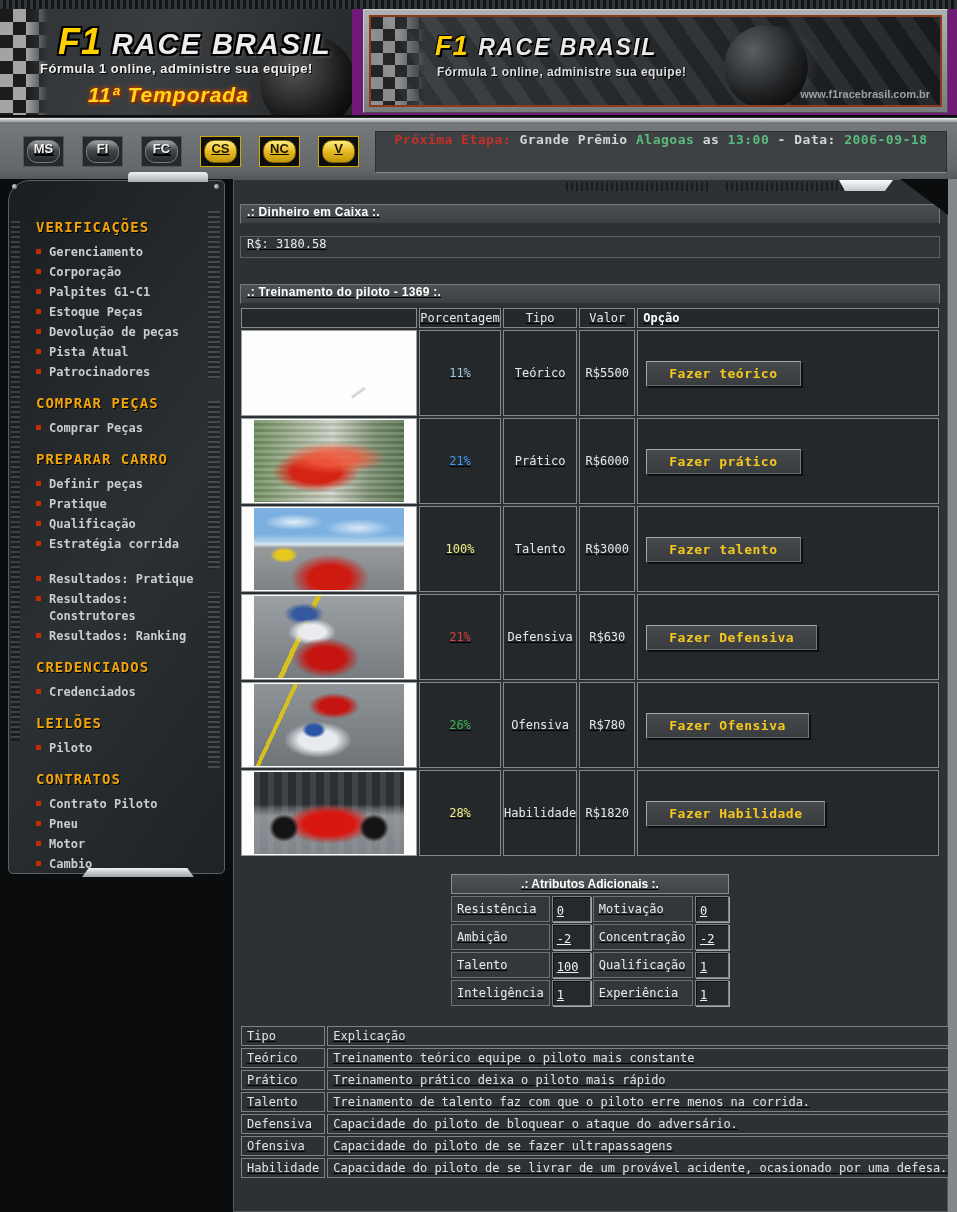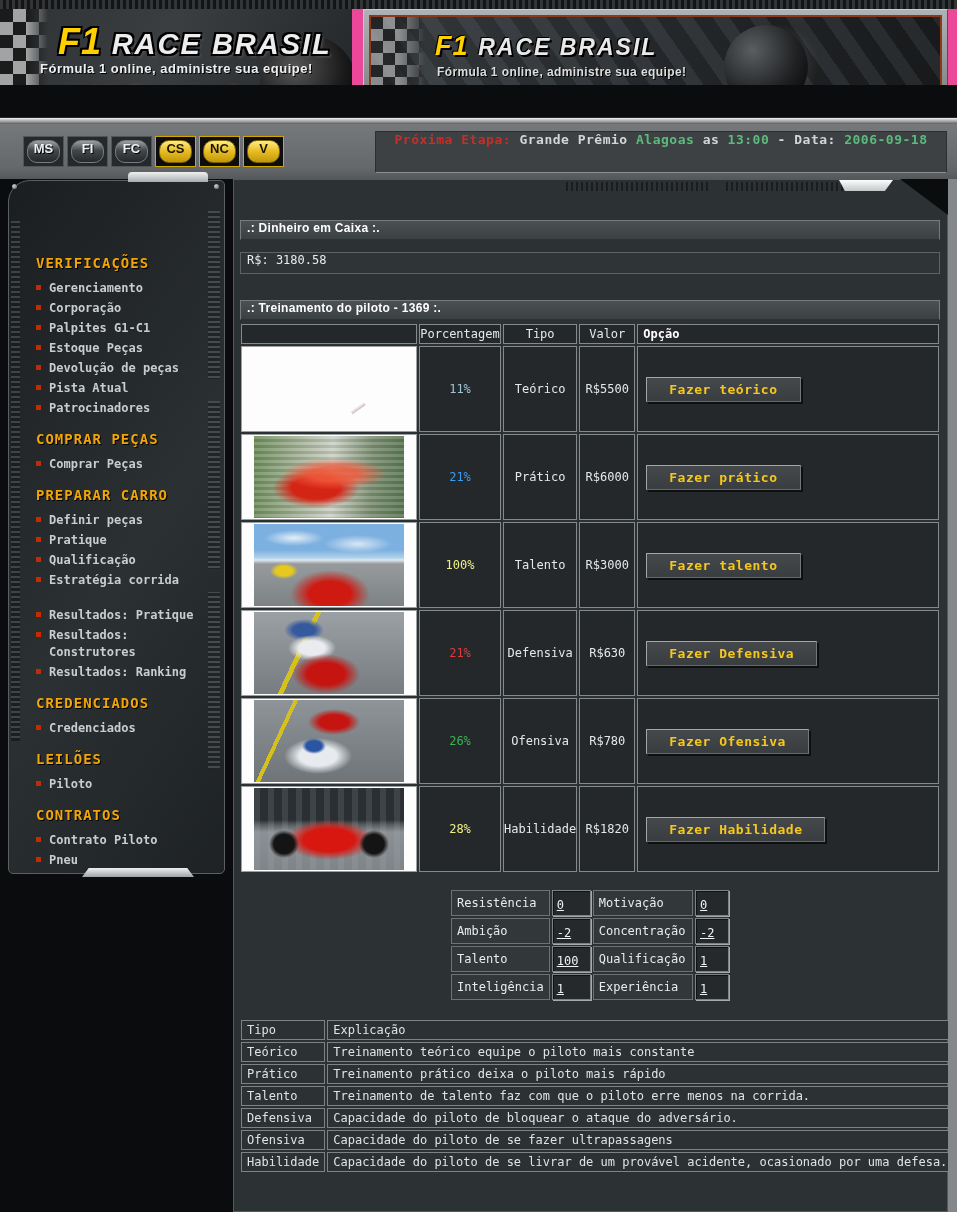--- a/index.html
+++ b/index.html
@@ -5,21 +5,21 @@
   * { margin:0; padding:0; box-sizing:border-box; }
   html,body { background:#0b0c0d; }
   body { font-family:"DejaVu Sans Mono", monospace; }
   .page { position:relative; width:957px; height:1212px; background:#0b0c0d; overflow:hidden; }
 
   
   .top-texture { position:absolute; left:0; top:0; width:957px; height:9px;
     background:repeating-linear-gradient(90deg,#3c3f41 0 3px,#141618 3px 6px); opacity:.8; }
 
   
-  .header { position:absolute; left:0; top:9px; width:957px; height:76px; background:#ec4899; overflow:hidden; }
+  .header { position:absolute; left:0; top:9px; width:957px; height:106px; background:#701a75; overflow:hidden; }
   .logo-left { position:absolute; left:0; top:0; width:352px; height:108px; overflow:hidden;
     background:linear-gradient(115deg,#2e3234 0%,#3a3e41 45%,#24272a 100%); }
   .checkers { position:absolute; left:0; top:0; width:48px; height:108px;
     background:repeating-conic-gradient(#c9c9c9 0 25%,#141414 0 50%) 0 0/26px 26px; opacity:.75;
     -webkit-mask-image:linear-gradient(90deg,#000 55%,transparent); mask-image:linear-gradient(90deg,#000 55%,transparent); }
   .tire-left { position:absolute; right:-4px; top:26px; width:96px; height:96px; border-radius:50%;
     background:radial-gradient(circle at 36% 34%, #565656, #1b1b1b 55%, #000 90%); }
   .lg-line { position:absolute; left:58px; top:12px; white-space:nowrap; font-style:italic; }
   .lg-f1 { font:italic 900 36px "Liberation Sans", sans-serif; color:#ffcf00;
     text-shadow:2px 2px 0 #000,-2px -2px 0 #000,2px -2px 0 #000,-2px 2px 0 #000; letter-spacing:1px; }
@@ -50,21 +50,21 @@
   .bn-tagline { position:absolute; left:66px; top:48px; font:bold 12px "Liberation Sans", sans-serif; color:#dcdcdc;
     text-shadow:1px 1px 0 #000; letter-spacing:.4px; }
   .bn-url { position:absolute; right:10px; bottom:5px; font:bold 11px "Liberation Sans", sans-serif; color:#9aa0a4; }
 
   
   .separator { position:absolute; left:0; top:117px; width:957px; height:7px;
     background:linear-gradient(#efefef,#8c9092 70%,#5a5e60); border-top:1px solid #2a2a2a; }
   .right-strip { position:absolute; right:0; top:124px; width:9px; height:1088px; background:#84888a; }
   .navrow { position:absolute; left:0; top:124px; width:957px; height:55px;
     background:linear-gradient(#75797b,#64686a 80%,#54585a); }
-  .btn-group { position:absolute; left:23px; top:12px; display:flex; gap:3px; }
+  .btn-group { position:absolute; left:23px; top:12px; display:flex; gap:18px;text-decoration:underline; }
   .nav-btn-back { width:41px; height:31px; padding:3px; }
   .nav-btn-back.dark { background:#26292b; border:1px solid #515557; }
   .nav-btn-back.yellow { background:#0d0d0d; border:1px solid #d0a800; }
   .nav-pill { width:100%; height:100%; border-radius:10px; text-align:center; line-height:23px;
     font:bold 13px "Liberation Sans", sans-serif; cursor:pointer; }
   .dark .nav-pill { background:linear-gradient(#9ba1a5,#42474a 45%,#26292c); color:#f0f0f0;
     border:1px solid #777b7d; text-shadow:1px 1px 0 #000; }
   .yellow .nav-pill { background:linear-gradient(#ffec82,#e7bb22 50%,#c1980a); color:#1c1600;
     border:1px solid #7e6500; }
   .next-race { position:absolute; left:375px; top:7px; width:572px; height:42px; background:#3d4143;
@@ -80,36 +80,36 @@
     background:linear-gradient(125deg,#1b1e21 0%,#2b3033 55%,#1e2225 100%);
     border:1px solid #5a5f62; border-radius:22px 5px 5px 5px; z-index:2; overflow:hidden; }
   .side-rail-left { position:absolute; left:2px; top:40px; width:9px; height:520px;
     background:repeating-linear-gradient(180deg,#42474a 0 2px,#1a1d1f 2px 5px); opacity:.9; }
   .side-rail-right { position:absolute; right:4px; top:30px; width:12px; height:560px;
     background:repeating-linear-gradient(180deg,#4a4f52 0 2px,#202427 2px 5px); opacity:.9;
     -webkit-mask-image:linear-gradient(#000 0 30%,transparent 30% 34%,#000 34% 64%,transparent 64% 68%,#000 68% 100%);
     mask-image:linear-gradient(#000 0 30%,transparent 30% 34%,#000 34% 64%,transparent 64% 68%,#000 68% 100%); }
   .sidebar-bottom-tab { position:absolute; left:82px; top:868px; width:112px; height:9px; z-index:3;
     background:linear-gradient(#eef0f0,#9fa3a5); clip-path:polygon(6% 0,94% 0,100% 100%,0 100%); }
-  .side-content { position:relative; padding:24px 20px 0 27px;margin-top:36px; }
+  .side-content { position:relative; padding:24px 20px 0 27px; }
   .side-heading { font:bold 14px "DejaVu Sans Mono", monospace; color:#f2a50a; letter-spacing:1px;
     margin:14px 0 9px 0; text-shadow:1px 1px 0 #000; }
   .side-item { display:flex; align-items:flex-start; margin:3px 0; cursor:pointer; }
   .bullet { flex:0 0 auto; width:5px; height:5px; background:#c52b00; margin:5px 8px 0 0; }
   .side-label { font:bold 12px "DejaVu Sans Mono", monospace; color:#c8cdd0; letter-spacing:0; line-height:17px; }
   .side-gap { height:12px; }
 
   
   .main { position:absolute; left:233px; top:179px; width:715px; height:1033px; background:#2c3133;
     border:1px solid #54585a; clip-path:polygon(0 0, calc(100% - 48px) 0, 100% 36px, 100% 100%, 0 100%); z-index:1; }
   .vent { position:absolute; top:2px; height:9px; background:repeating-linear-gradient(90deg,#17191b 0 2px,rgba(0,0,0,0) 2px 5px); opacity:.85; }
   .vent.v1 { left:332px; width:142px; } .vent.v2 { left:492px; width:138px; }
   .main-tab { position:absolute; top:0; right:54px; width:54px; height:11px; background:linear-gradient(#fbfdfd,#c4c8ca);
     clip-path:polygon(0 0,100% 0,85% 100%,11% 100%); }
-  .main-content { position:relative; padding:40px 6px 0 5px; }
+  .main-content { position:relative; padding:24px 6px 0 5px;text-decoration:underline; }
 
   .section-bar { margin:0 1px 2px 1px; height:20px; line-height:18px; background:linear-gradient(#4b5053,#3b4043);
     border:1px solid #777b7d; border-bottom-color:#2e3234; padding-left:6px;
     font:bold 12px "Liberation Sans", sans-serif; color:#ffffff; letter-spacing:.3px; }
   .money-row { margin:12px 1px; height:22px; line-height:20px; background:#2f3437; border:1px solid #5e6264;
     padding-left:6px; font:12px "DejaVu Sans Mono", monospace; color:#e8ecee; }
   .spacer14 { height:14px; } .spacer22 { height:16px; }
 
   table { border-collapse:separate; border-spacing:2px; width:100%; }
   .train-table td, .train-table th { background:#24282b; border:1px solid #85898b; vertical-align:middle; }
@@ -433,20 +433,23 @@
           <td>Habilidade</td>
           <td>R$1820</td>
           <td class="opcell"><button class="fazer-btn">Fazer Habilidade</button></td>
         </tr>
       </tbody>
         </table>
 
       <div class="attr-wrap">
         <table class="attr-table">
           <tbody>
+              <tr class="attr-title">
+            <td colspan="4">.: Atributos Adicionais :.</td>
+          </tr>
           <tr>
             <td class="attr-label ac1">Resistência</td>
             <td class="attr-value ac2"><span>0</span></td>
             <td class="attr-label ac3">Motivação</td>
             <td class="attr-value ac4"><span>0</span></td>
           </tr>
           <tr>
             <td class="attr-label ac1">Ambição</td>
             <td class="attr-value ac2"><span>-2</span></td>
             <td class="attr-label ac3">Concentração</td>

